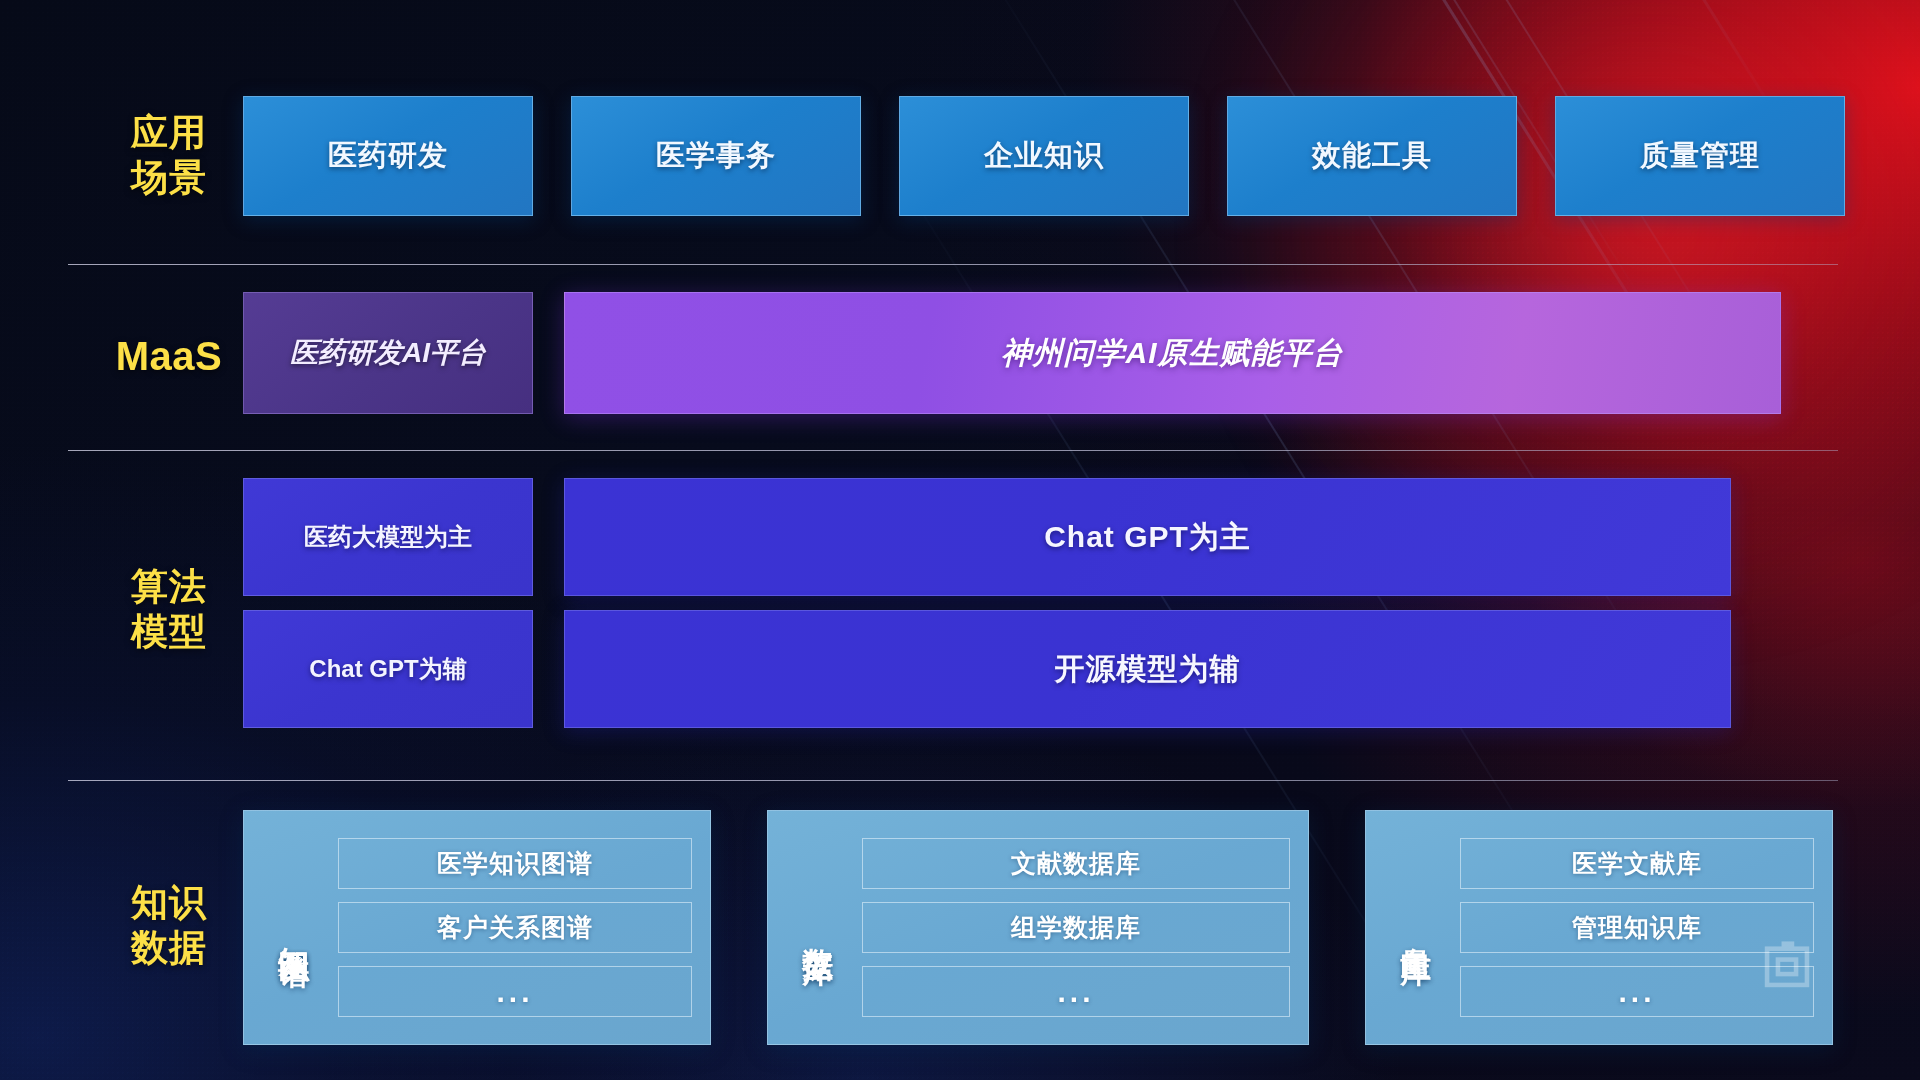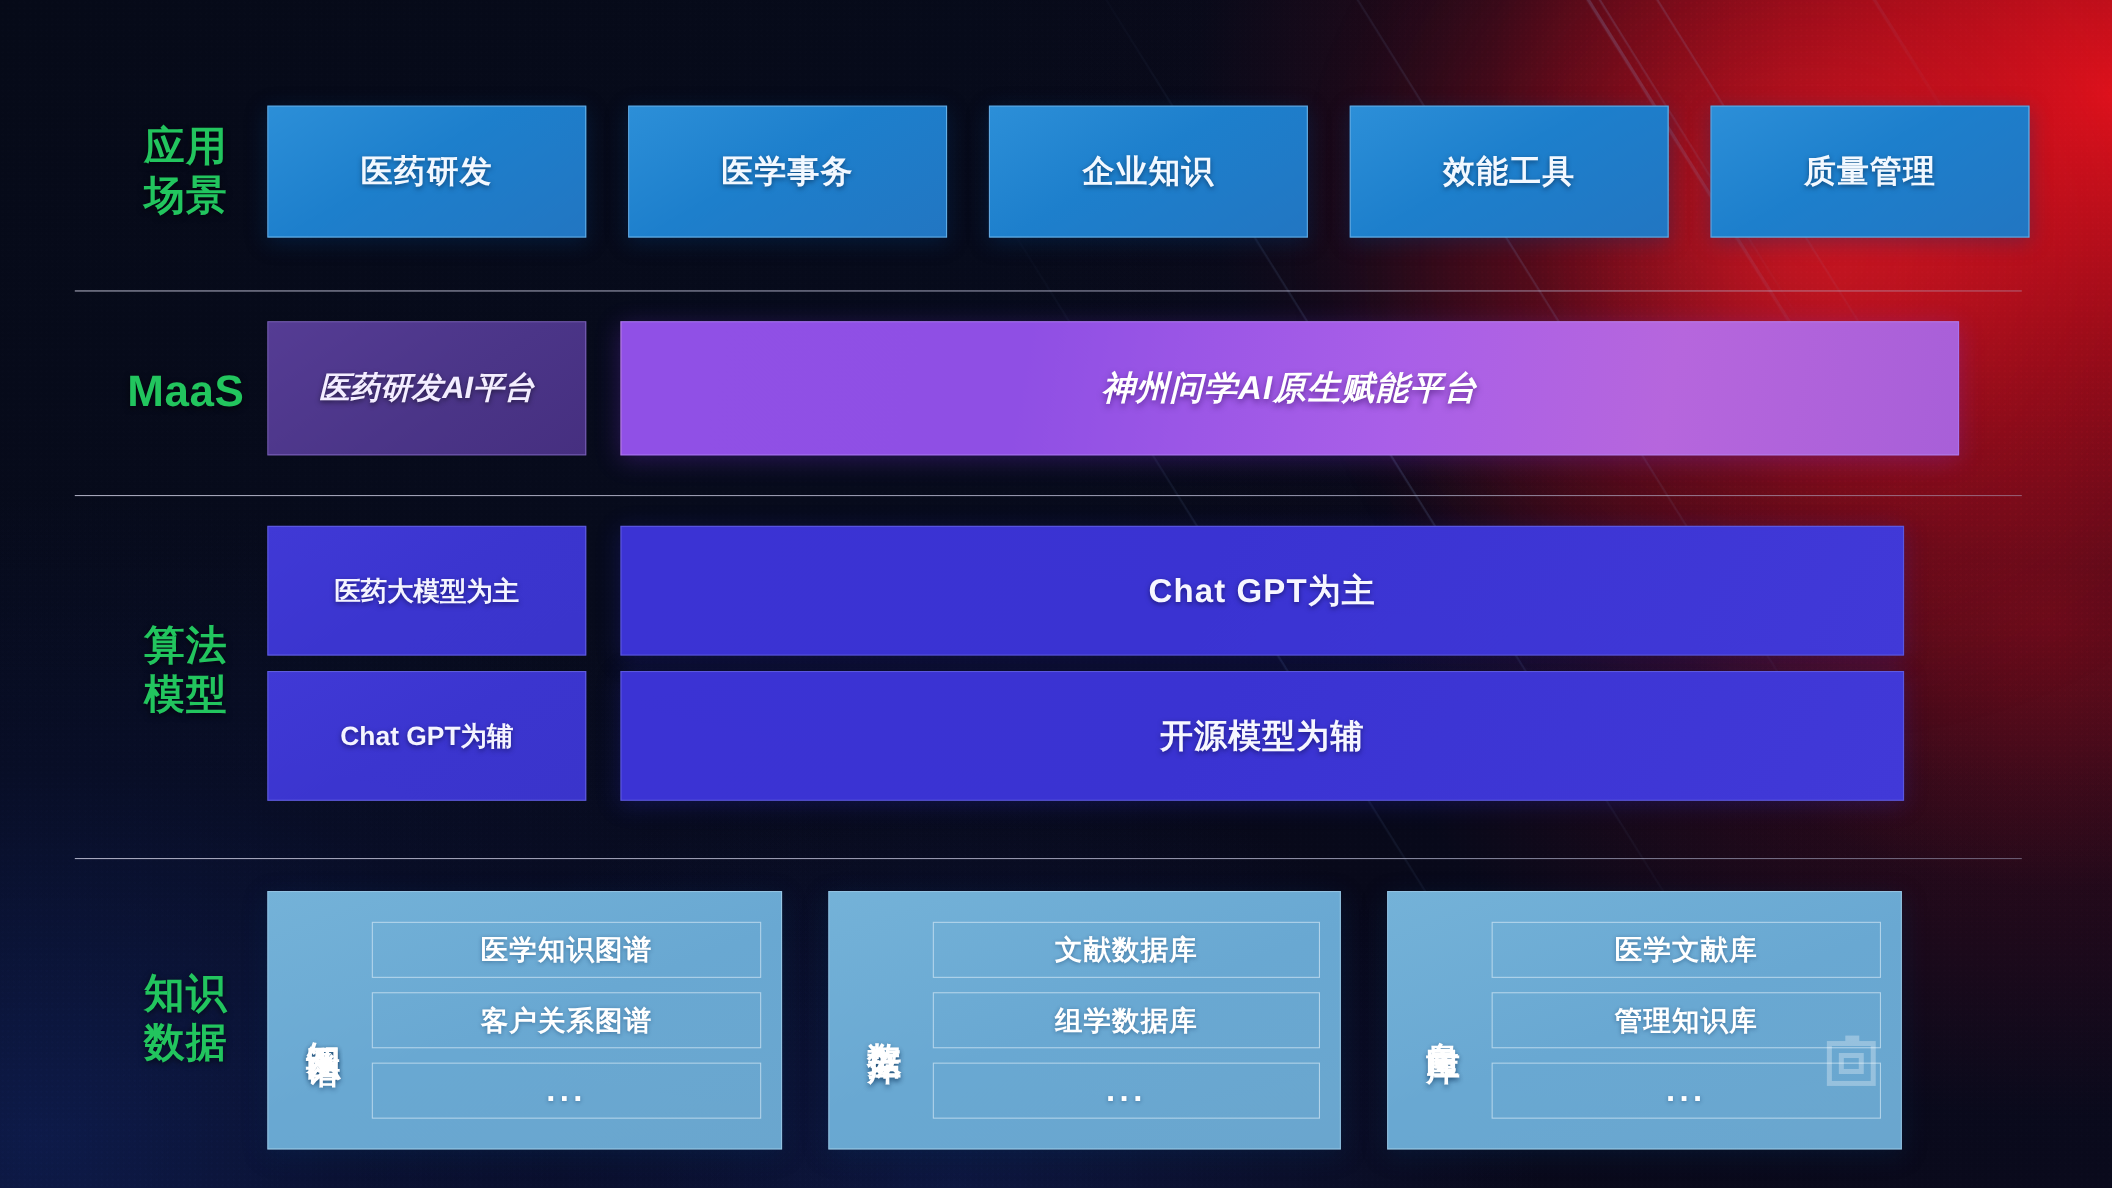--- a/index.html
+++ b/index.html
@@ -59,21 +59,21 @@
   .stage{
     position:absolute;
     left:68px; top:96px;
     width:1770px; height:890px;
   }
 
   .row{ position:absolute; left:0; width:100%; }
   .row-label{
     position:absolute; left:26px;
     width:150px;
-    color:#22c55e;
+    color:#fde047;
     font-weight:bold;
     font-size:37px;
     line-height:1.22;
     text-align:center;
     letter-spacing:1px;
     text-shadow:0 2px 6px rgba(0,0,0,0.6);
   }
   .row-label.latin{ font-size:40px; letter-spacing:0.5px; }
 
   .divider{
@@ -131,32 +131,32 @@
     background:linear-gradient(120deg,#3b33d4 0%,#3a33d2 45%,#4139d8 100%);
     border:1px solid rgba(130,130,235,0.45);
     display:flex; align-items:center; justify-content:center;
     color:#f6f6ff; font-size:30px; font-weight:bold;
     letter-spacing:1px;
     text-shadow:0 2px 5px rgba(0,0,50,0.5);
     box-shadow:0 4px 20px rgba(40,40,190,0.28);
   }
 
   
-  .kn-track{ position:absolute; left:175px; top:0; display:flex; gap:42px; }
+  .kn-track{ position:absolute; left:175px; top:0; display:flex; gap:56px; }
   .kn-panel{
     height:235px;
     background:linear-gradient(160deg,#74b2d8 0%,#69a8d2 50%,#6aa6ce 100%);
     border:1px solid rgba(185,220,242,0.5);
     display:flex; align-items:center;
     padding:14px 18px;
     box-shadow:0 5px 22px rgba(0,50,95,0.3);
     position:relative; overflow:hidden;
   }
   .kn-panel.w1{ width:468px; }
-  .kn-panel.w2{ width:466px; }
+  .kn-panel.w2{ width:542px; }
   .kn-panel.w3{ width:468px; }
   .kn-vlabel{
     width:62px;
     color:#ffffff;
     font-size:31px; font-weight:bold;
     line-height:1.12;
     text-align:center;
     writing-mode:vertical-rl;
     letter-spacing:3px;
     text-shadow:0 2px 5px rgba(0,40,80,0.45);

